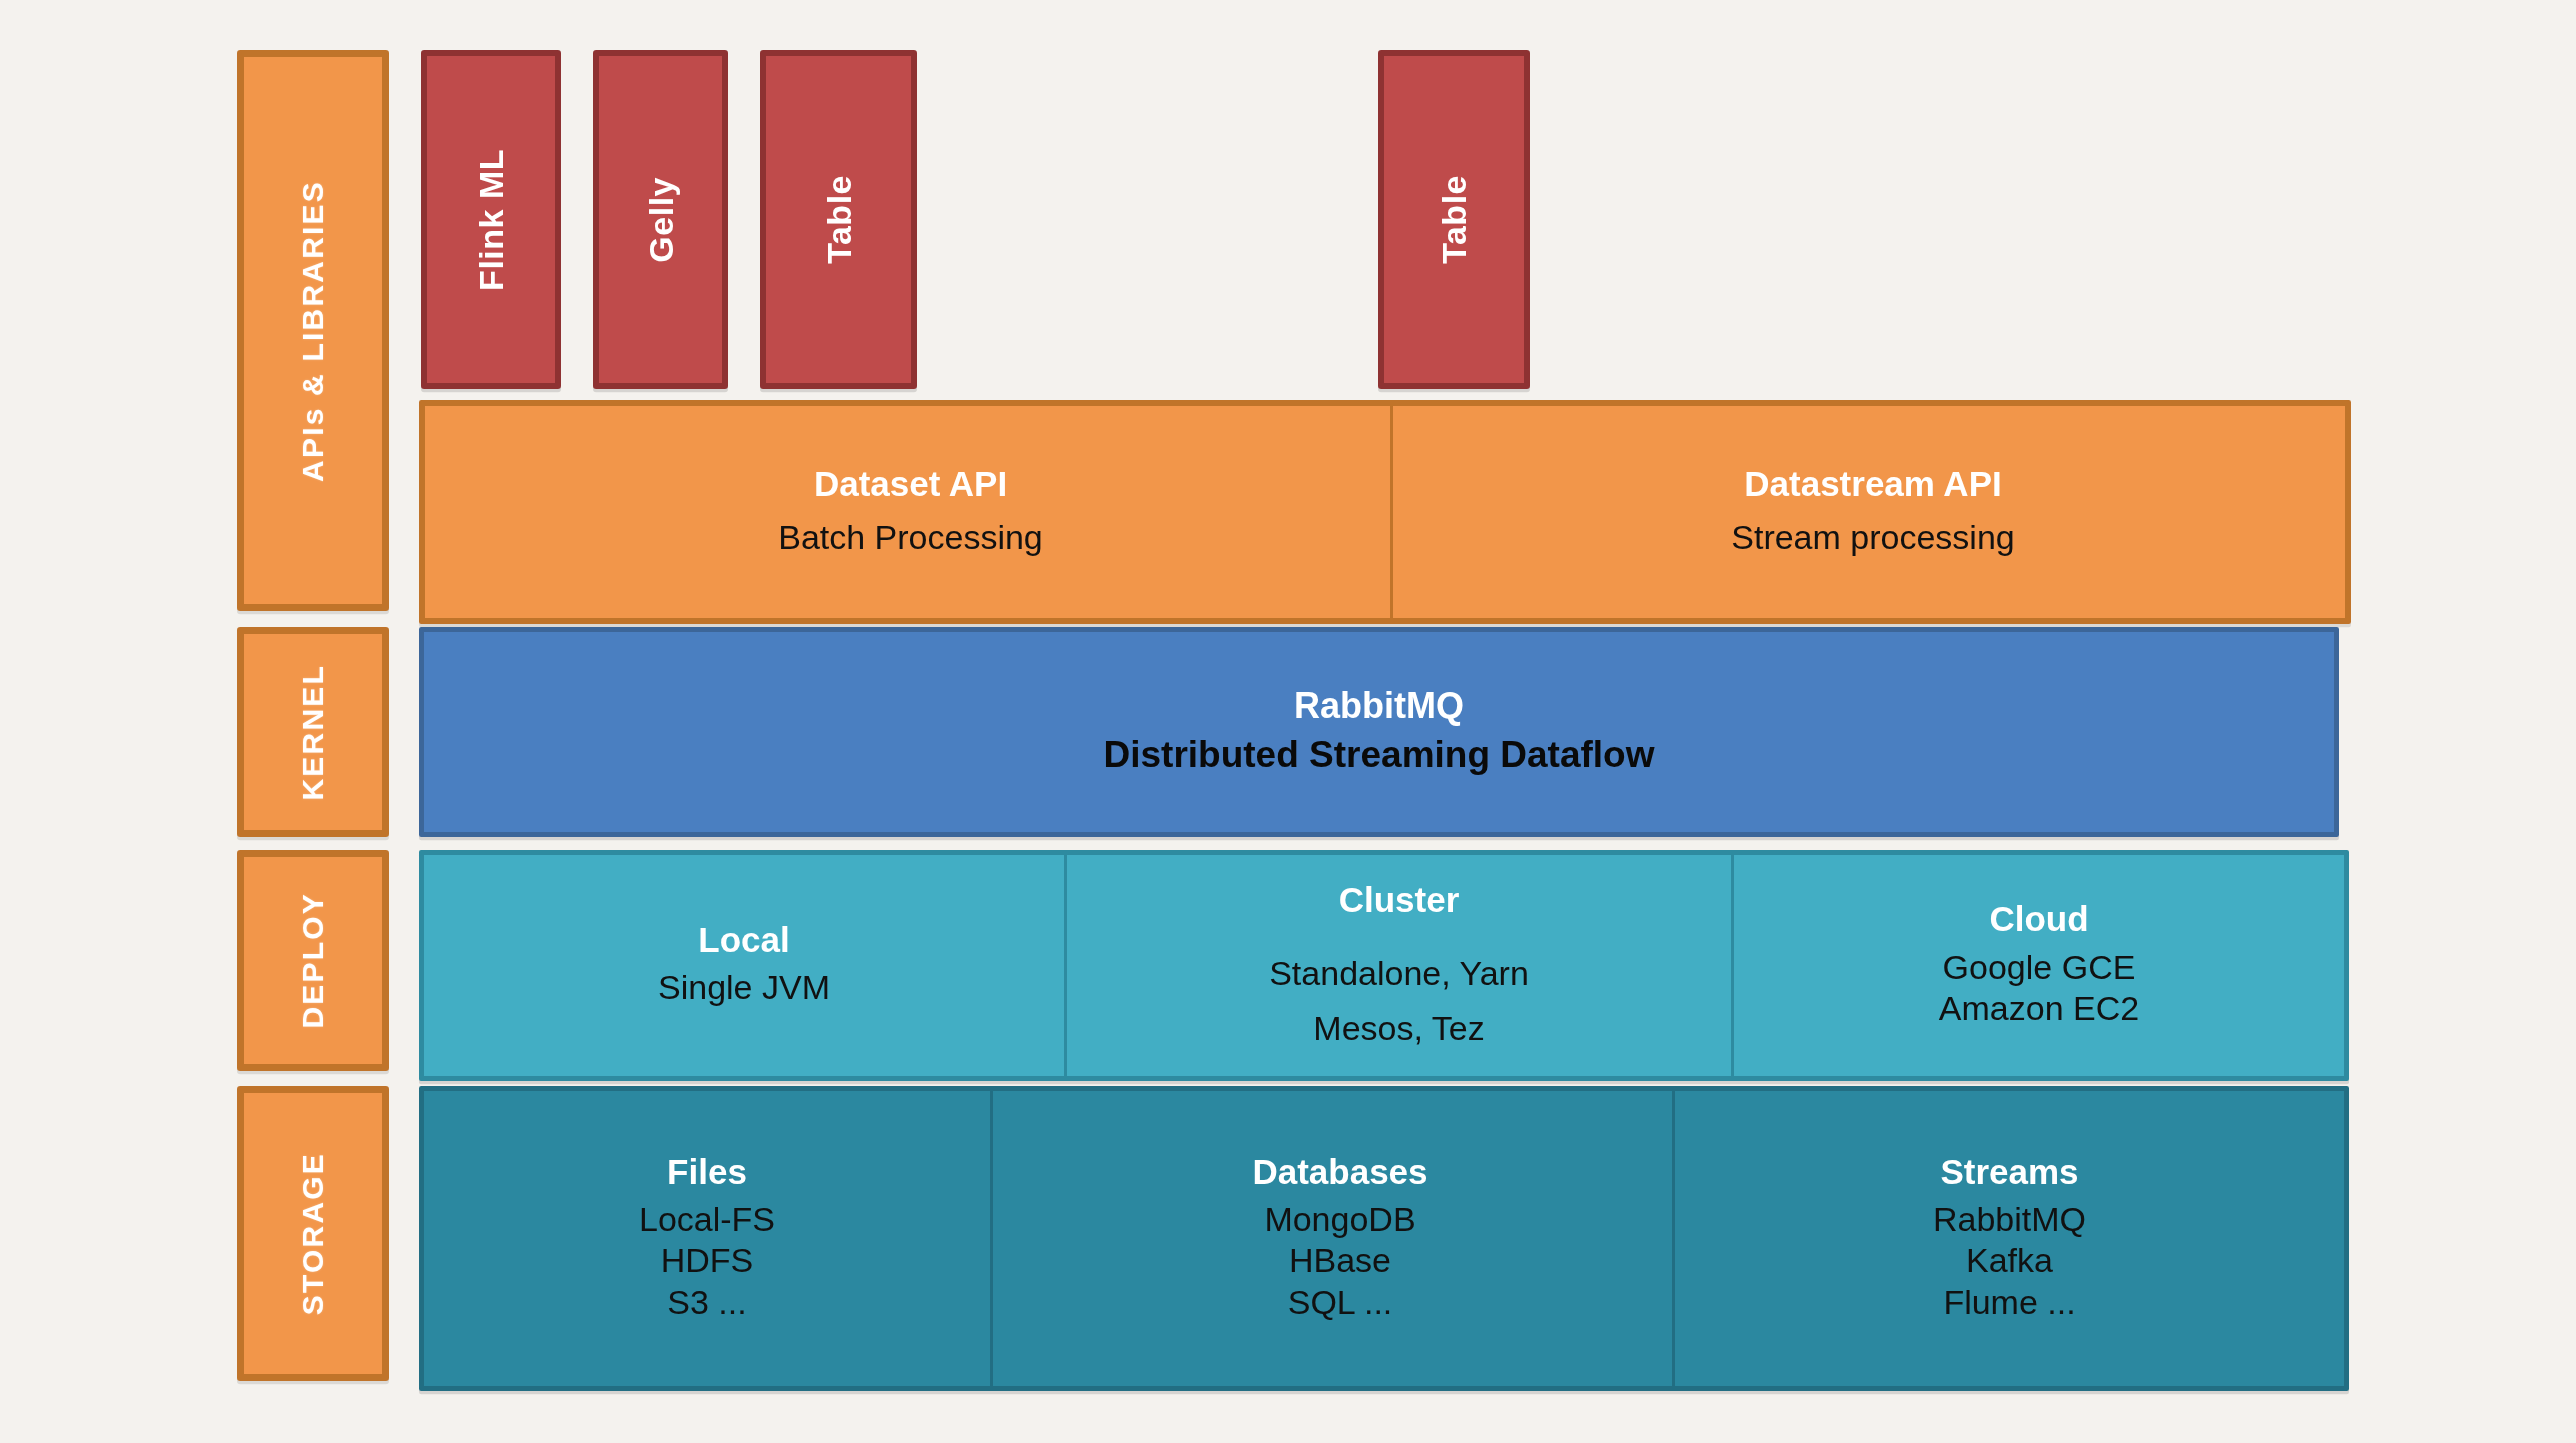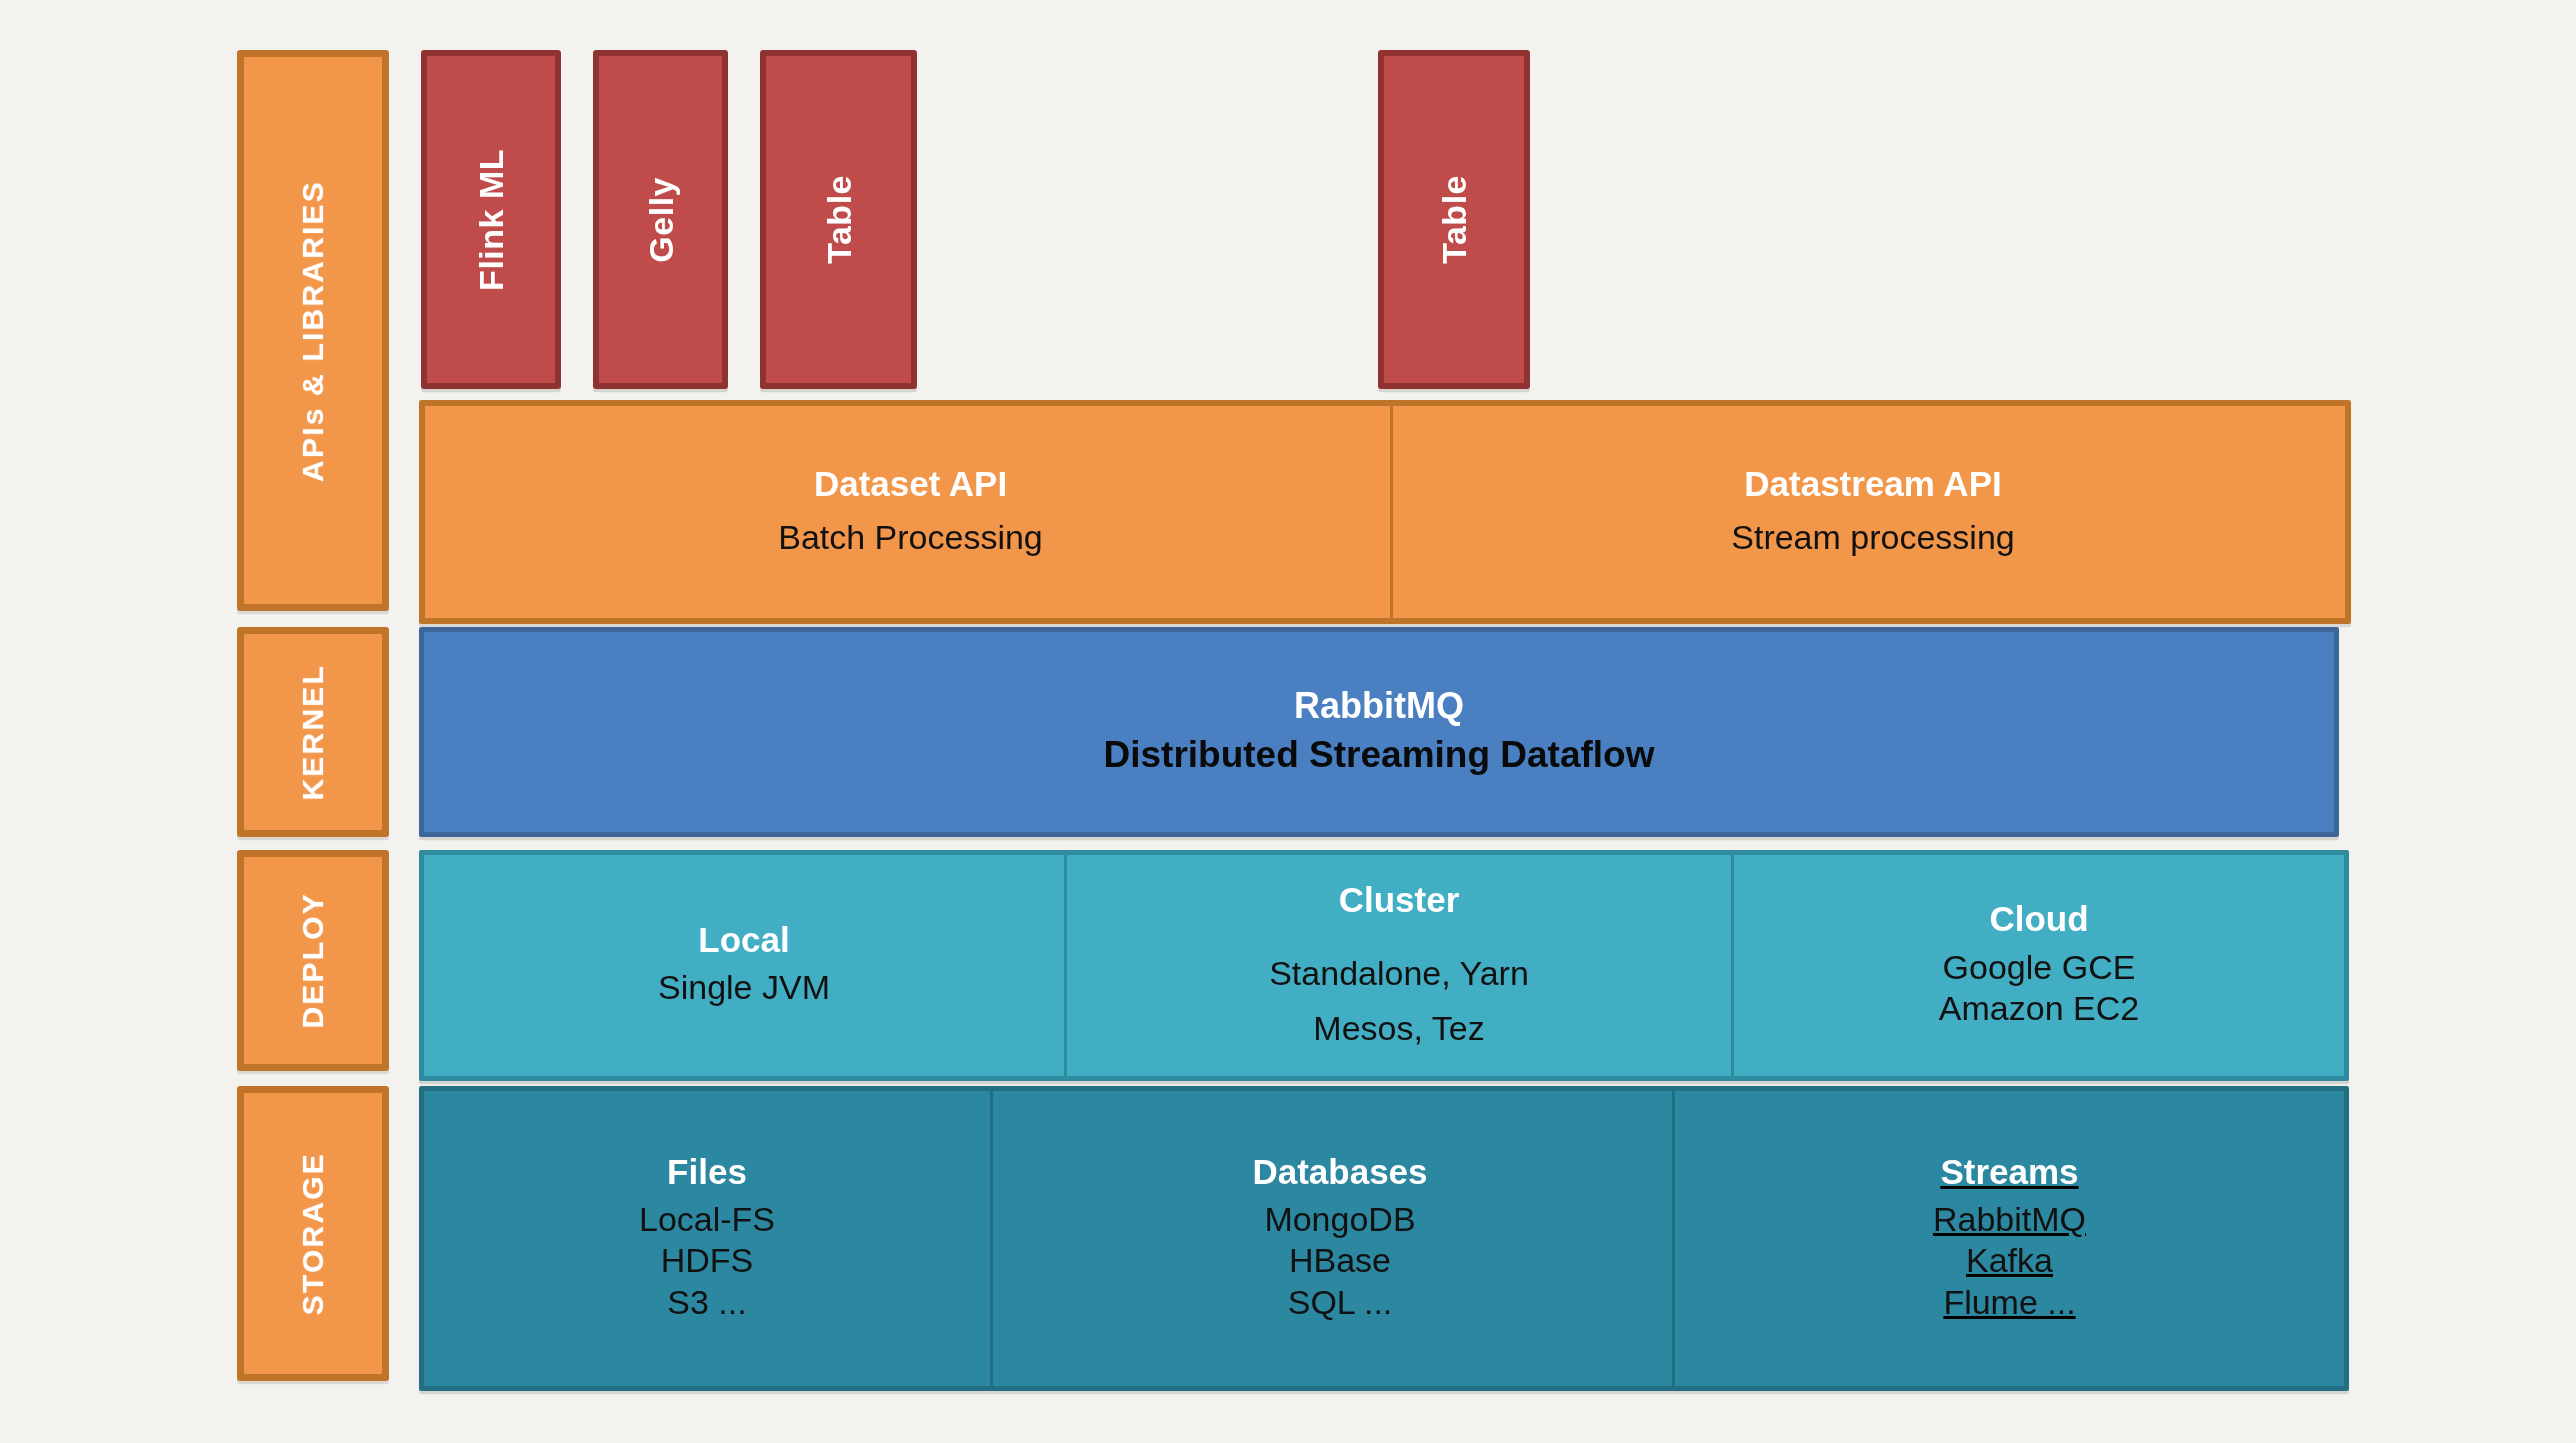--- a/index.html
+++ b/index.html
@@ -256,21 +256,21 @@
     </div>
 
     <div class="storage-cell" style="width:664px;padding-left:15px;">
       <span class="t-head line">Databases</span>
       <span class="gap-sm"></span>
       <span class="t-sub line">MongoDB</span>
       <span class="t-sub line">HBase</span>
       <span class="t-sub line">SQL ...</span>
     </div>
 
-    <div class="storage-cell" style="flex:1;text-decoration:underline;">
+    <div class="storage-cell" style="flex:1;">
       <span class="t-head line">Streams</span>
       <span class="gap-sm"></span>
       <span class="t-sub line">RabbitMQ</span>
       <span class="t-sub line">Kafka</span>
       <span class="t-sub line">Flume ...</span>
     </div>
   </div>
 
 </div>
 

